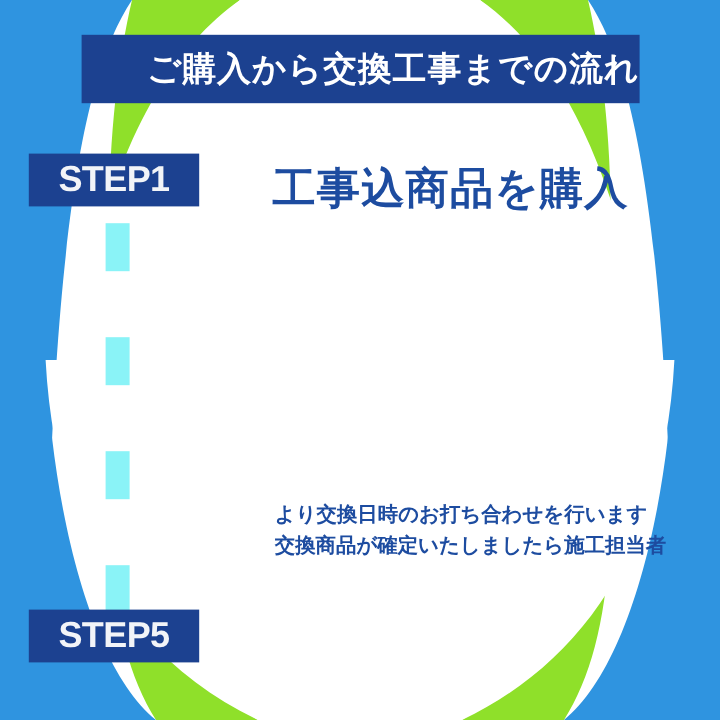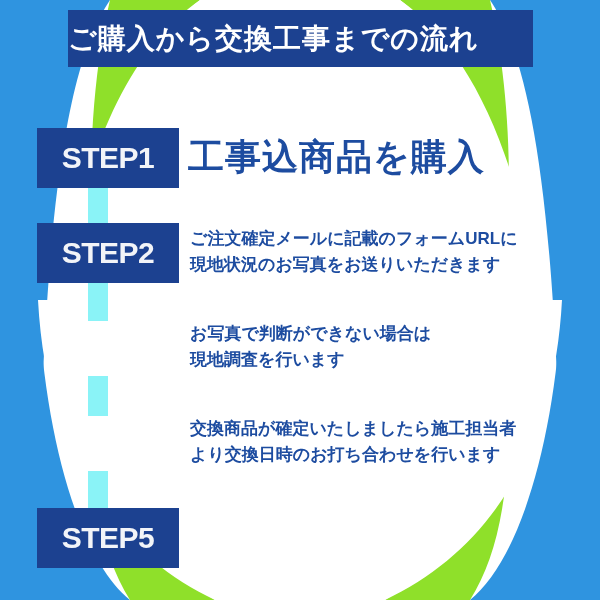--- a/index.html
+++ b/index.html
@@ -37,52 +37,52 @@
     left: 88px;
     width: 20px;
     background: #8af3f7;
     z-index: 1;
   }
 
   
   .header-banner {
     position: absolute;
     left: 68px;
-    top: 10px;
+    top: 29px;
     width: 465px;
     height: 57px;
     background: #1c4190;
     z-index: 4;
     display: flex;
     align-items: center;
-    justify-content: flex-start;
+    justify-content: flex-end;
   }
   .header-title {
     color: #ffffff;
     font-size: 28px;
     font-weight: bold;
     letter-spacing: 1px;
     white-space: nowrap;
     line-height: 1;
   }
 
   
   .step-row {
     position: absolute;
     left: 0;
     width: 600px;
     height: 58px;
     z-index: 3;
   }
   .step-badge {
     position: absolute;
-    left: 37px;
+    left: 24px;
     top: 0;
     width: 142px;
-    height: 60px;
+    height: 44px;
     background: #1c4190;
     display: flex;
     align-items: center;
     justify-content: center;
   }
   .step-badge-label {
     color: #f2f4f8;
     font-size: 30px;
     font-weight: bold;
     letter-spacing: -0.5px;
@@ -102,20 +102,21 @@
   .step-body.large {
     left: 188px;
   }
   .body-line {
     color: #1d4ca0;
     font-size: 17px;
     font-weight: bold;
     line-height: 26px;
     white-space: nowrap;
     letter-spacing: 0px;
+    margin-left: 39px;
   }
   .body-line.big {
     font-size: 36px;
     line-height: 40px;
     letter-spacing: 1px;
   }
 </style>
 </head>
 <body>
 
@@ -159,41 +160,28 @@
 
   <div class="step-row" style="top:128px;">
     <div class="step-badge">
       <span class="step-badge-label">STEP1</span>
     </div>
     <div class="step-body large">
       <span class="body-line big">工事込商品を購入</span>
     </div>
   </div>
 
-  <div class="step-row" style="top:223px;">
-    <div class="step-badge">
-      <span class="step-badge-label">STEP2</span>
-    </div>
-    <div class="step-body">
-      <span class="body-line">ご注文確定メールに記載のフォームURLに</span>
-      <span class="body-line">現地状況のお写真をお送りいただきます</span>
-    </div>
-  </div>
 
   <div class="step-row" style="top:318px;">
-    <div class="step-body">
-      <span class="body-line">お写真で判断ができない場合は</span>
-      <span class="body-line">現地調査を行います</span>
-    </div>
   </div>
 
   <div class="step-row" style="top:413px;">
     <div class="step-body">
+      <span class="body-line">より交換日時のお打ち合わせを行います</span>
       <span class="body-line">交換商品が確定いたしましたら施工担当者</span>
-      <span class="body-line">より交換日時のお打ち合わせを行います</span>
     </div>
   </div>
 
   <div class="step-row" style="top:508px;">
     <div class="step-badge">
       <span class="step-badge-label">STEP5</span>
     </div>
   </div>
 
 </div>

